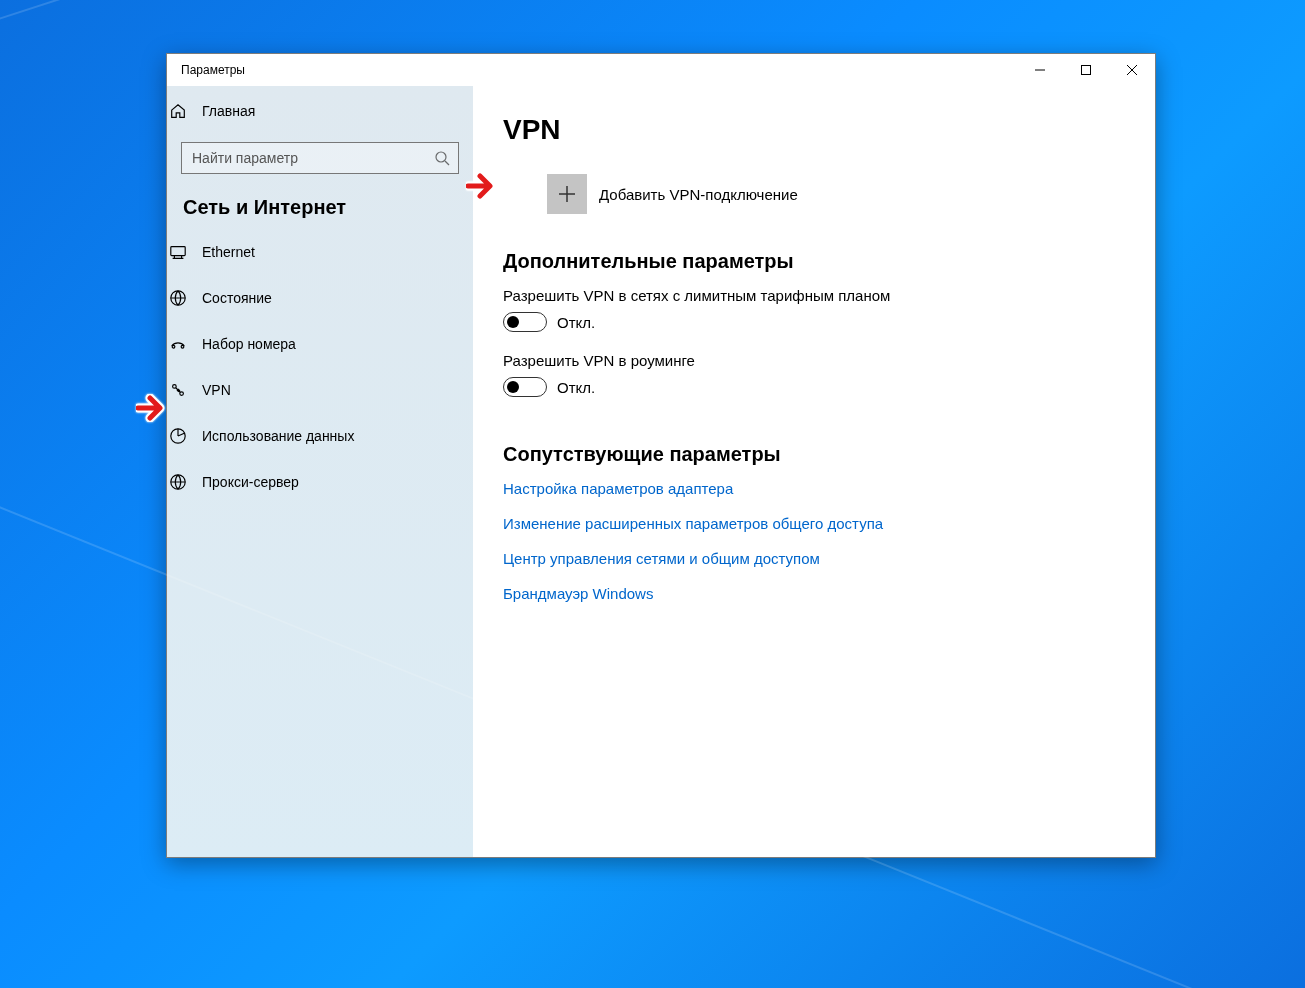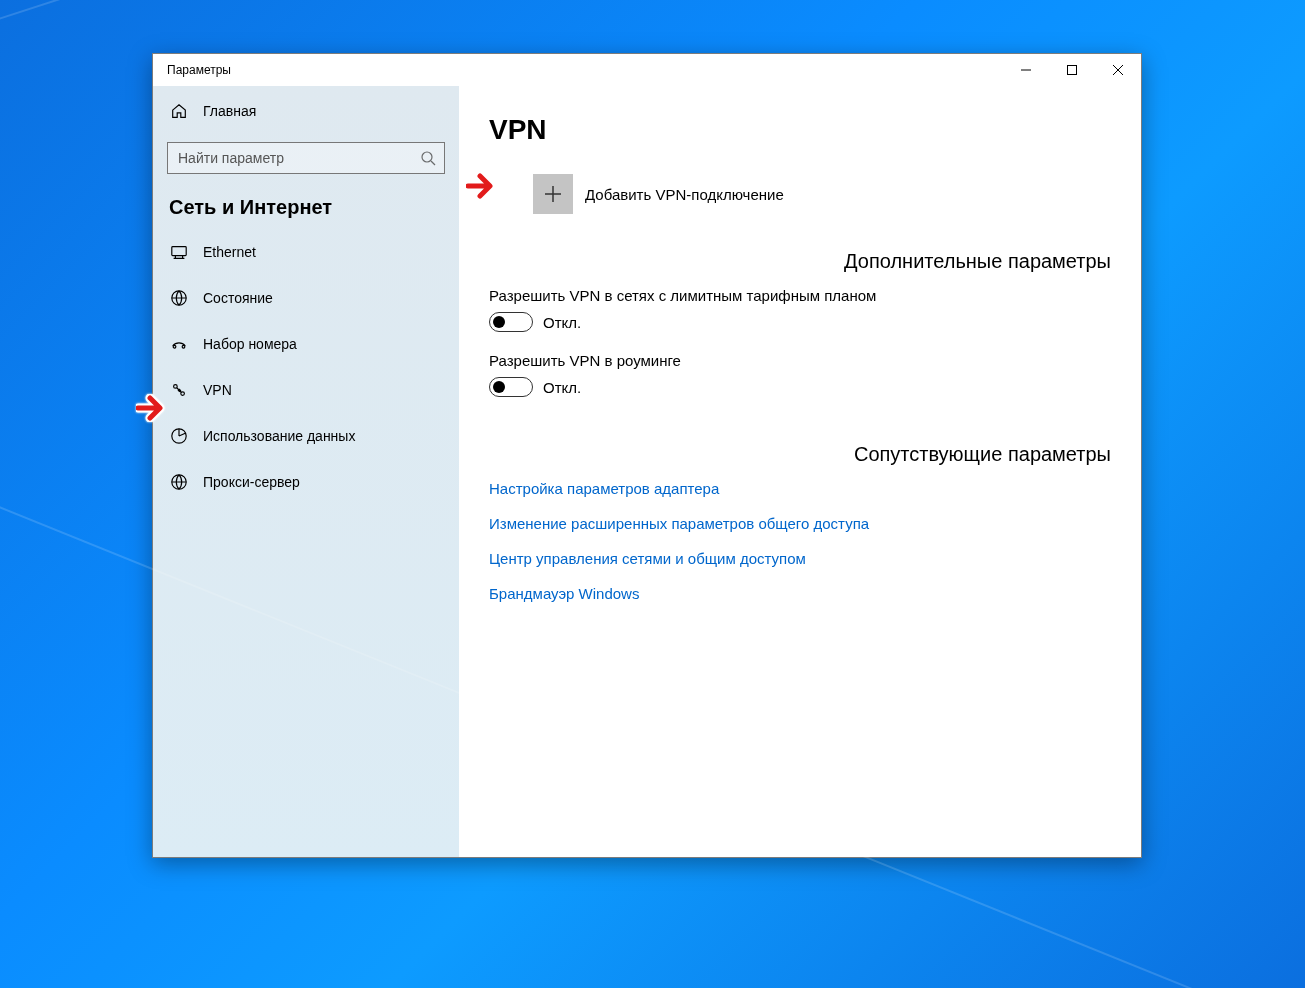--- a/index.html
+++ b/index.html
@@ -16,21 +16,21 @@
     position: absolute;
     width: 2000px; height: 2px;
     background: rgba(255,255,255,0.15);
     transform-origin: left center;
   }
   body::before { top: 50px; left: -100px; transform: rotate(-18deg); }
   body::after  { bottom: 520px; left: -100px; transform: rotate(22deg); }
 
   .window {
     position: absolute;
-    top: 53px; left: 152px;
+    top: 53px; left: 166px;
     width: 990px; height: 805px;
     background: #ffffff;
     border: 1px solid #7c7c7c;
     display: flex;
     flex-direction: column;
     box-shadow: 0 6px 22px rgba(0,0,0,0.35);
   }
 
   .titlebar {
     height: 32px;
@@ -65,21 +65,21 @@
     width: 306px;
     background: linear-gradient(180deg, #dfe9f0 0%, #dcecf5 100%);
     padding-top: 2px;
     font-size: 14px;
     color: #000;
   }
   .sidebar .row, .sidebar .home-row {
     display: flex;
     align-items: center;
     height: 46px;
-    padding-left: 16px;
+    padding-left: 1px;
     cursor: pointer;
   }
   .sidebar .ico {
     width: 20px; height: 20px;
     display: flex; align-items:center; justify-content:center;
     margin-right: 14px;
   }
   .sidebar .ico svg { width: 18px; height: 18px; stroke:#000; fill:none; stroke-width:1.3; }
 
   .search-box {
@@ -125,23 +125,22 @@
     width: 40px; height: 40px;
     background:#c4c4c4;
     display:flex; align-items:center; justify-content:center;
     margin-right: 12px;
   }
   .add-tile svg { width:20px; height:20px; stroke:#333; stroke-width:1.5; }
   .add-label { font-size:15px; }
 
   .main h2 {
     font-size: 20px;
-    font-weight: 400;
+    font-weight: 700;
     margin-bottom: 14px;
-    text-align: right;
   }
   .setting {
     margin-bottom: 20px;
   }
   .setting .label { font-size:15px; margin-bottom:8px; }
   .toggle-row { display:flex; align-items:center; }
   .toggle {
     width: 44px; height: 20px;
     border: 1px solid #333;
     border-radius: 10px;

